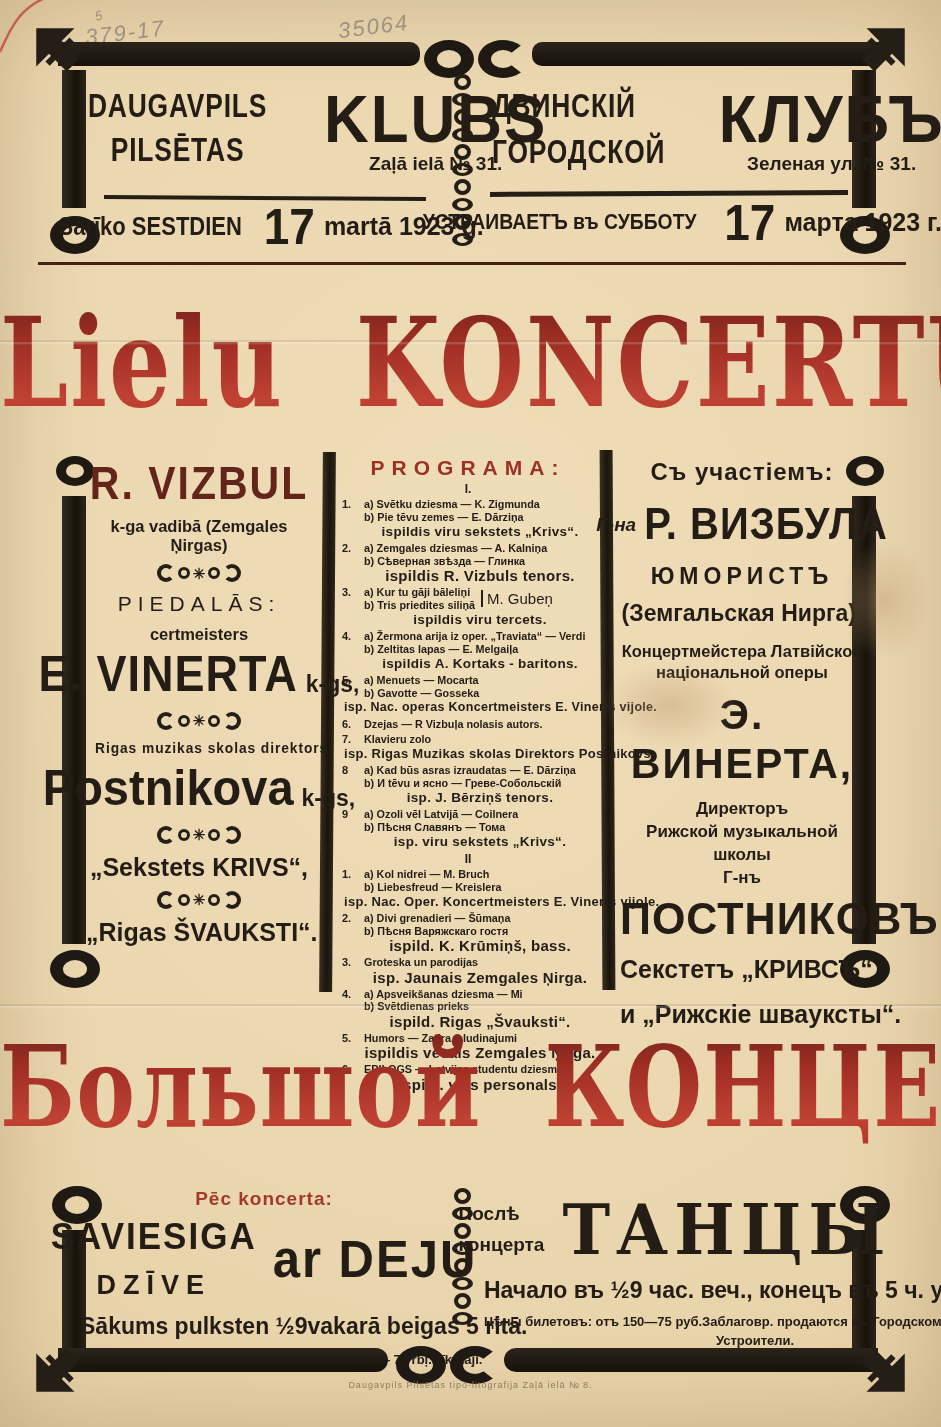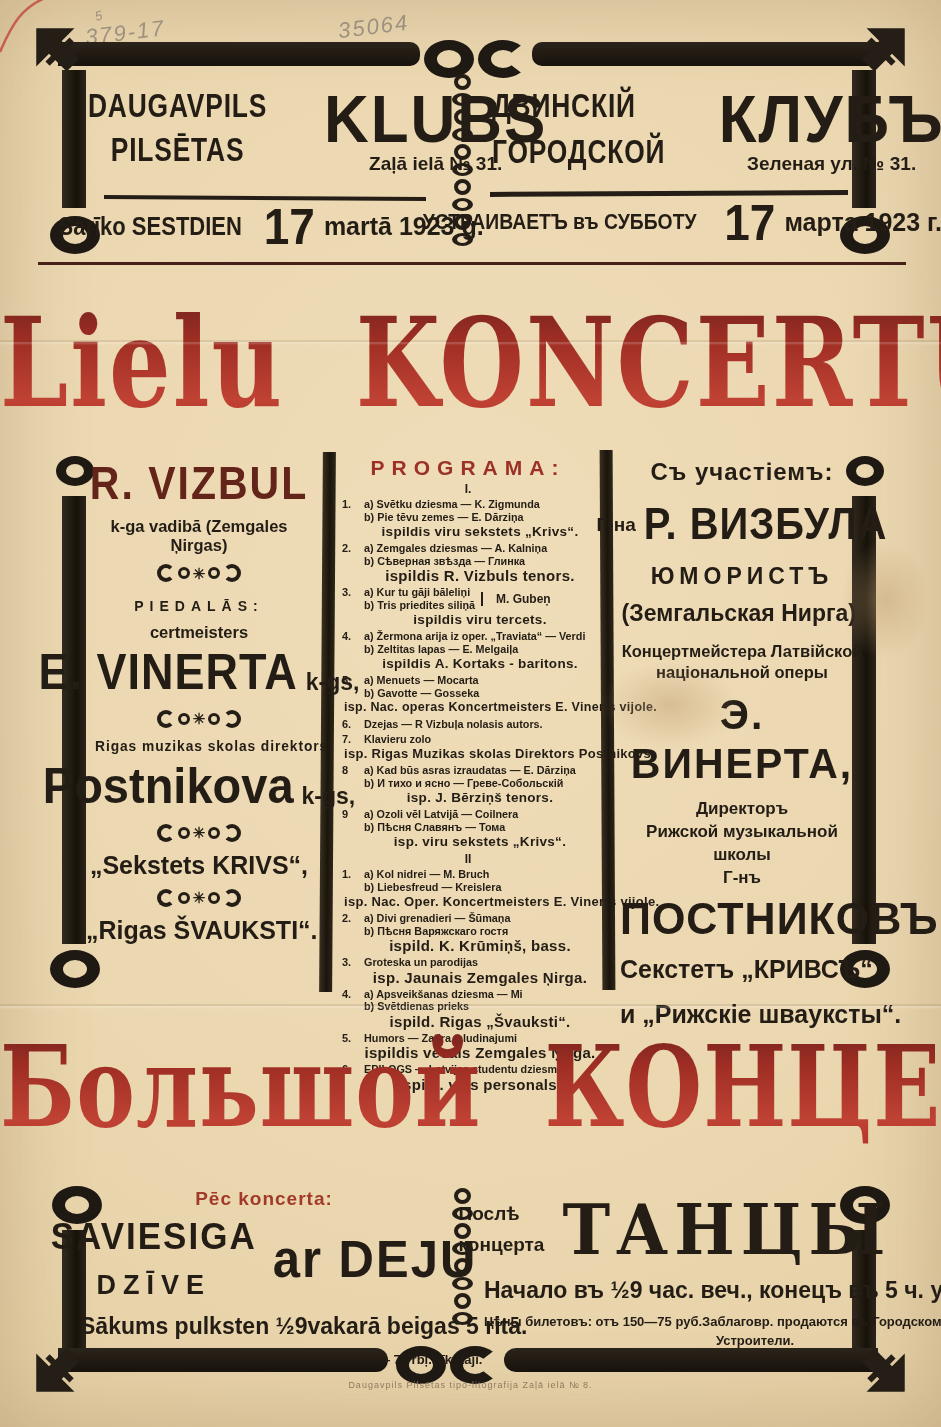--- a/index.html
+++ b/index.html
@@ -47,43 +47,43 @@
   
   .col{position:absolute;text-align:center;}
   .orn{display:flex;align-items:center;justify-content:center;gap:3px;margin:9px auto;}
   .orn .c,.orn .d{width:10px;height:10px;border:4px solid #241e16;border-radius:50%;}
   .orn .c{border-left-color:transparent;}
   .orn .d{border-right-color:transparent;}
   .orn .dot{width:6px;height:6px;border:3px solid #241e16;border-radius:50%;}
   .orn .fl{font-size:15px;line-height:1;color:#241e16;font-weight:bold;}
   .vizbul{font-weight:bold;font-size:41px;letter-spacing:2px;color:#63241a;transform:scaleY(1.12);transform-origin:top;white-space:nowrap;}
   .sub17{font-weight:bold;font-size:16.5px;margin-top:12px;}
-  .piedalas{font-weight:bold;font-size:14px;letter-spacing:6px;margin-top:16px;}
+  .piedalas{font-weight:normal;font-size:21px;letter-spacing:6px;margin-top:10px;}
   .opline{font-weight:bold;font-size:16.5px;line-height:1.25;margin-top:8px;}
   .bigname{display:flex;align-items:baseline;justify-content:center;gap:8px;margin-top:6px;white-space:nowrap;}
   .bn1{font-weight:bold;font-size:45px;transform:scaleY(1.1);transform-origin:bottom;letter-spacing:1px;}
   .kgs{font-weight:bold;font-size:23px;}
   .school{font-weight:bold;font-size:15px;letter-spacing:1px;transform:scaleX(.92);transform-origin:center;white-space:nowrap;}
   .postnikova{font-weight:bold;font-size:47px;transform:scaleY(1.08);transform-origin:bottom;}
   .quote26{font-weight:bold;font-size:25px;white-space:nowrap;}
   
   .pbar{position:absolute;width:13px;background:linear-gradient(90deg,#3a3022,#1a140b 55%,#2e261a);}
   .prog{position:absolute;text-align:left;}
   .prog-head{text-align:center;font-weight:bold;font-size:21px;letter-spacing:7px;color:#9c3226;}
   .part-label{text-align:center;font-weight:bold;font-size:12px;margin:2px 0;}
   .prog-item{position:relative;padding-left:24px;margin-top:2px;}
   .pnum{position:absolute;left:2px;top:0;font-weight:bold;font-size:11px;}
   .pline{font-weight:bold;font-size:10.8px;line-height:12.5px;white-space:nowrap;}
   .pperf{text-align:center;font-weight:bold;font-size:13.5px;line-height:15px;margin:1px 0 3px;letter-spacing:.3px;white-space:nowrap;}
   .brace-row{display:flex;align-items:center;gap:6px;}
-  .brace-comp{border-left:2px solid #241e16;padding-left:13px;font-weight:bold;font-size:12px;white-space:nowrap;}
+  .brace-comp{border-left:2px solid #241e16;padding-left:4px;font-weight:normal;font-size:15px;white-space:nowrap;}
   
   .uchast{font-weight:bold;font-size:24px;letter-spacing:1px;}
   .gnarow{display:flex;align-items:center;justify-content:center;gap:8px;margin-top:16px;white-space:nowrap;}
-  .gna{font-weight:bold;font-size:19px;}
+  .gna{font-weight:bold;font-size:19px;font-style:italic;}
   .vizbula{font-weight:bold;font-size:40px;transform:scaleY(1.1);letter-spacing:1px;}
   .humor{font-weight:bold;font-size:23px;letter-spacing:5px;margin-top:16px;}
   .nirga{font-weight:bold;font-size:23px;margin-top:10px;}
   .kmline{font-weight:bold;font-size:16.5px;line-height:1.3;}
   .vinert{font-weight:bold;font-size:41px;letter-spacing:2px;transform:scaleY(1.05);margin-top:8px;}
   .dirline{font-weight:bold;font-size:17px;line-height:1.35;}
   .postnikov{font-weight:bold;font-size:43px;letter-spacing:1px;transform:scaleY(1.05);margin-top:4px;white-space:nowrap;}.mt12{margin-top:12px;}.mt14{margin-top:14px;}.mt16{margin-top:16px;}
   
   .panel{position:absolute;text-align:center;}
   .pec{font-weight:bold;font-size:19px;color:#a23a2b;letter-spacing:1px;}
@@ -287,21 +287,21 @@
       <div class="pline">Dzejas — R Vizbuļa nolasis autors.</div>
     </div>
     <div class="prog-item">
       <span class="pnum">7.</span>
       <div class="pline">Klavieru zolo</div>
       <div class="pperf" style="font-size:13px;margin-left:-20px;">isp. Rigas Muzikas skolas Direktors Postnikovs</div>
     </div>
     <div class="prog-item">
       <span class="pnum">8</span>
       <div class="pline">a) Kad būs asras izraudatas — E. Dārziņa</div>
-      <div class="pline">b) И тихо и ясно — Греве-Собольскій</div>
+      <div class="pline">b) И tēvu и ясно — Греве-Собольскій</div>
       <div class="pperf">isp. J. Bērziņš tenors.</div>
     </div>
     <div class="prog-item">
       <span class="pnum">9</span>
       <div class="pline">a) Ozoli vēl Latvijā — Coilnera</div>
       <div class="pline">b) Пѣсня Славянъ — Тома</div>
       <div class="pperf">isp. viru sekstets „Krivs“.</div>
     </div>
 
     <div class="part-label">II</div>

